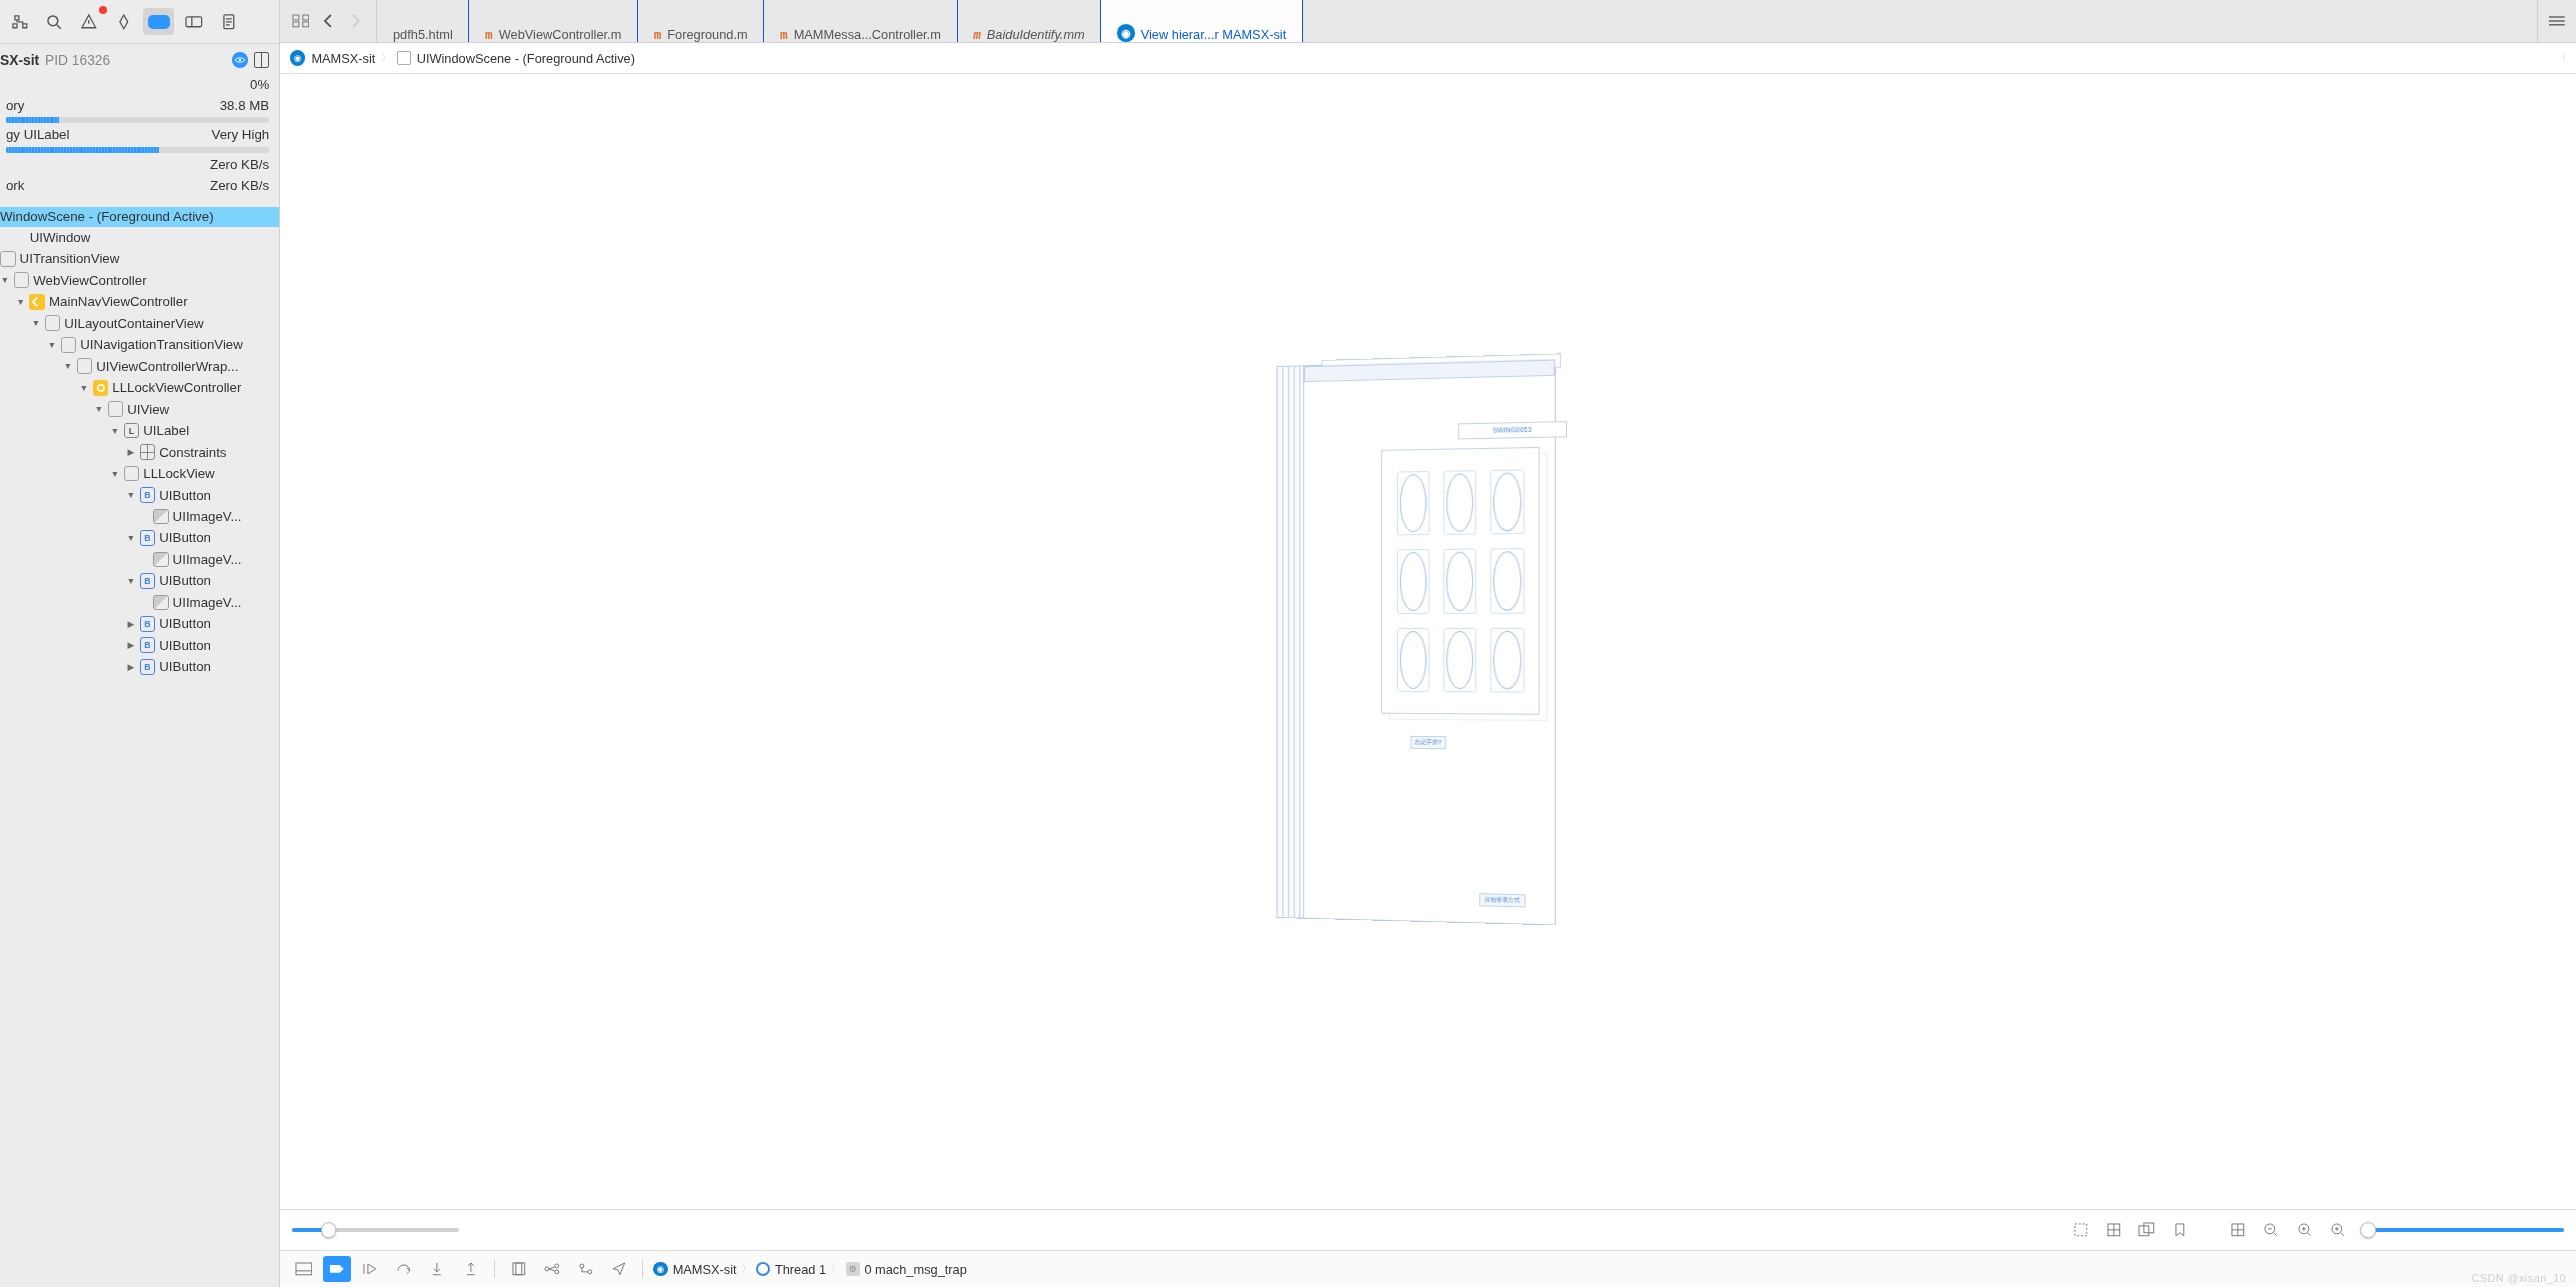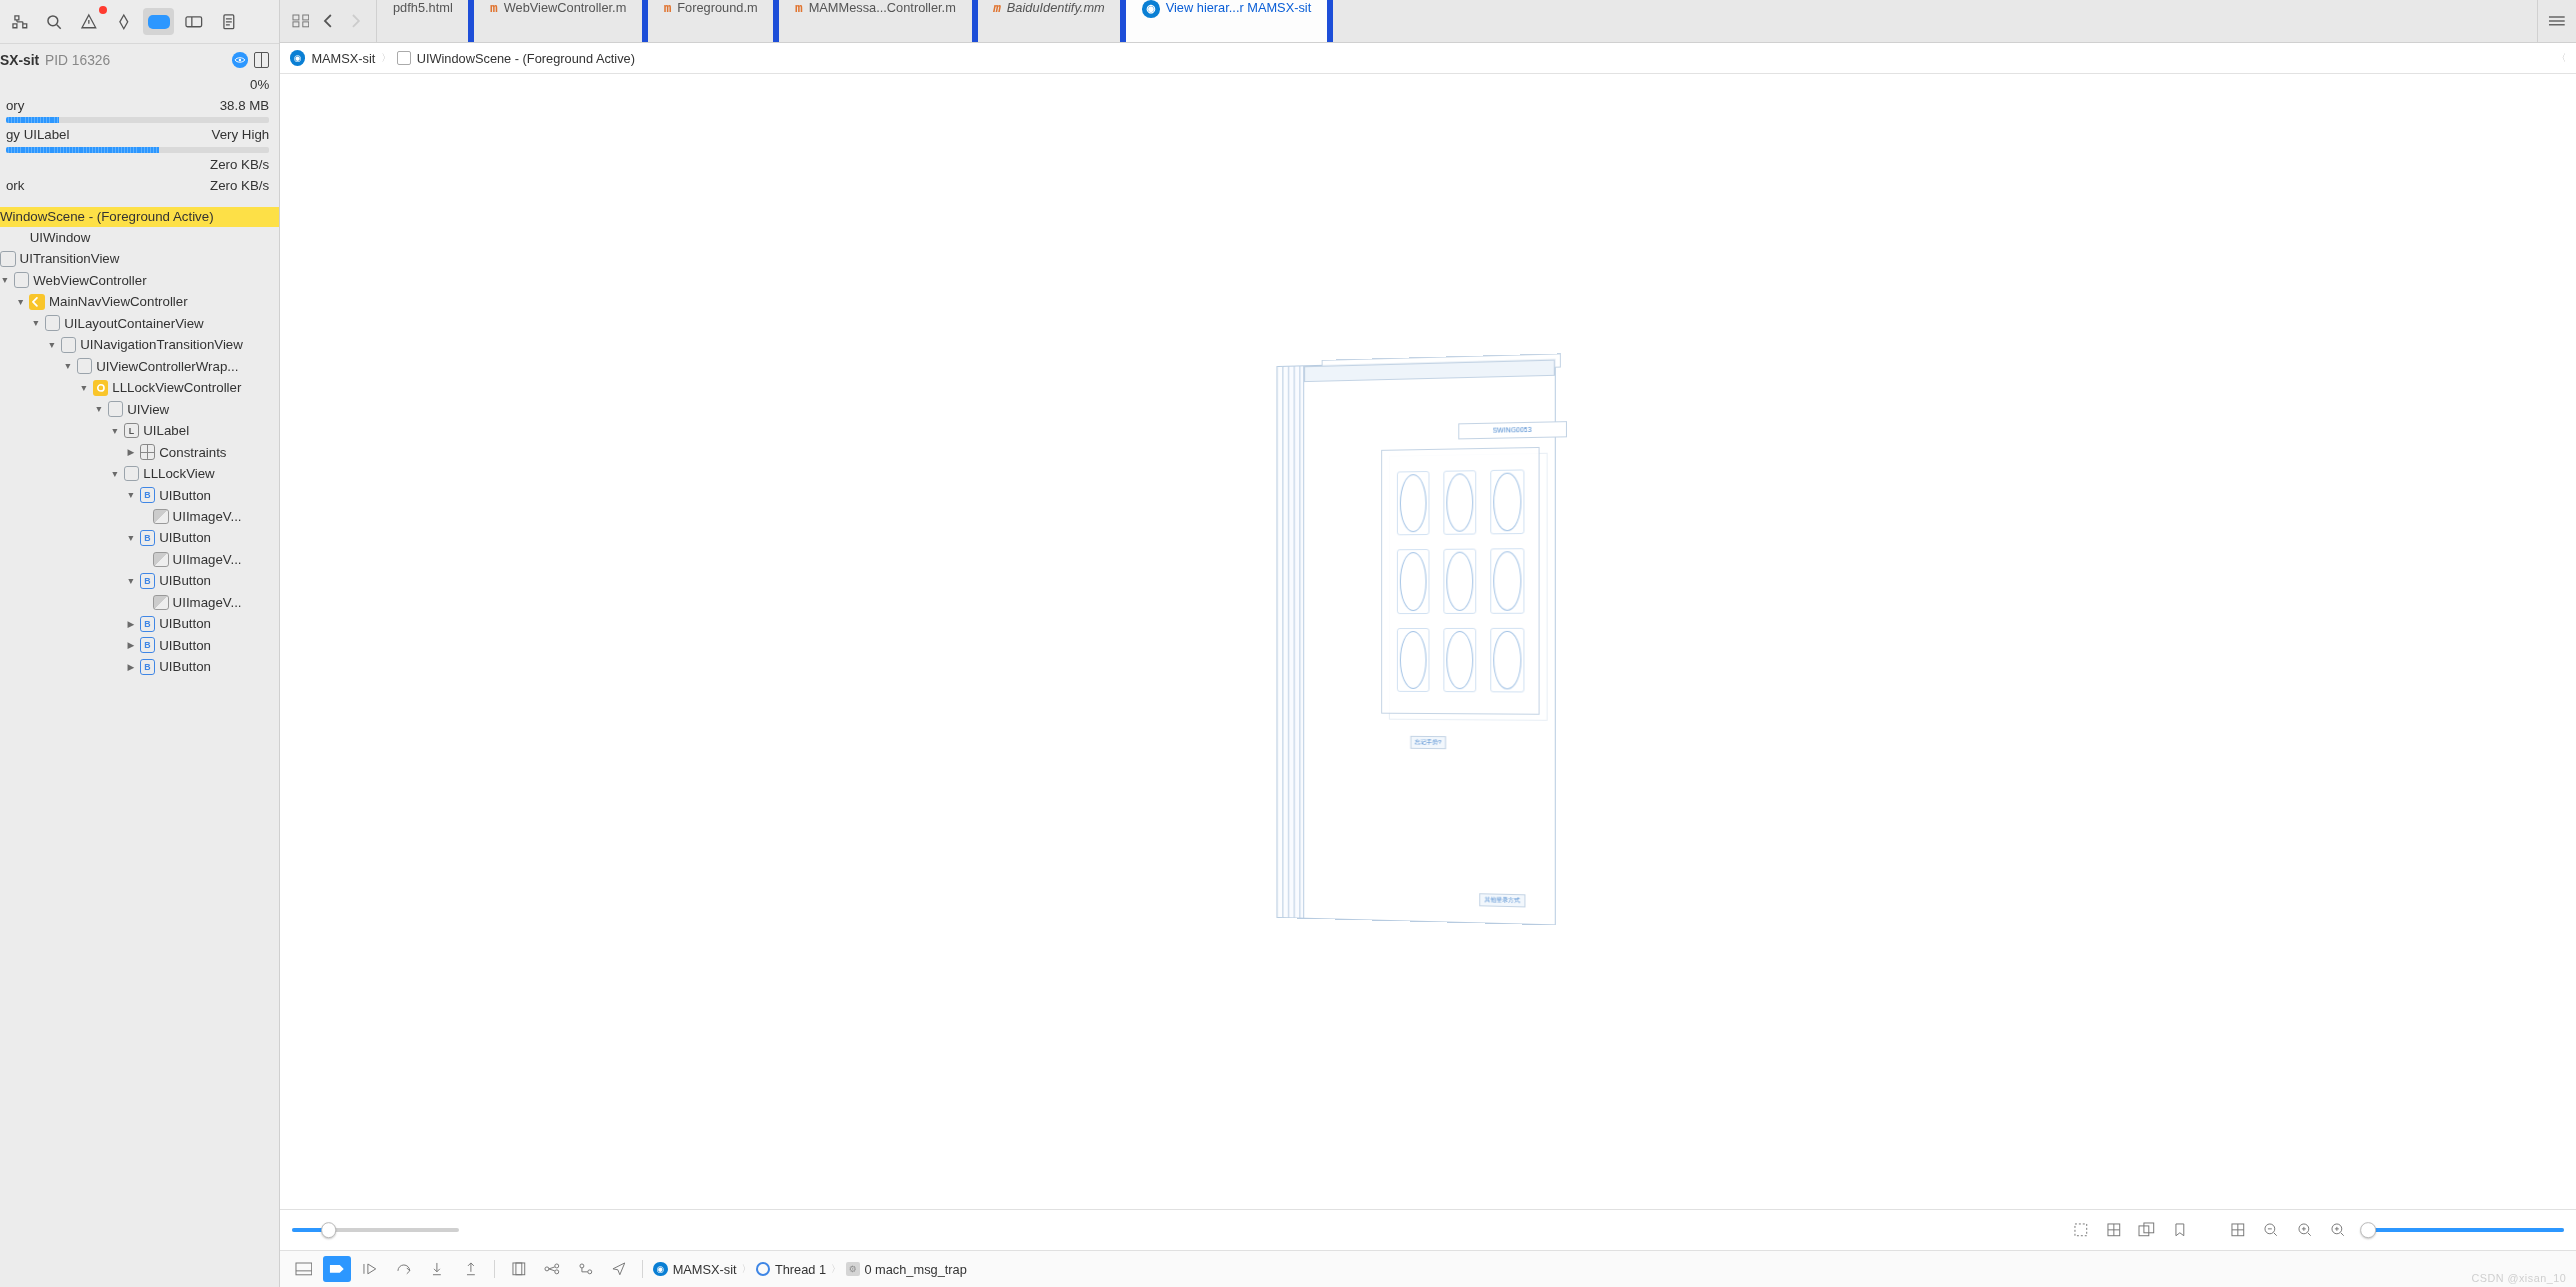--- a/index.html
+++ b/index.html
@@ -24,39 +24,39 @@
     
     .metrics { padding: 0 9.8px 7.9px 5.9px; }
     .metric-row { display: flex; justify-content: space-between; padding: 3.9px 0 2px; align-items: baseline; }
     .metric-label { font-size: 13.3px; color: #333; }
     .metric-value { font-size: 13.3px; color: #333; }
     .metric-bar { height: 5.9px; background: #d9d9d9; border-radius: 2px; margin-top: 2.9px; overflow: hidden; }
     .metric-bar-fill { height: 100%; background: repeating-linear-gradient(90deg, #2c97ff 0 2px, #5db1ff 2px 2.9px); }
     
     .tree { flex: 1; overflow-y: auto; font-size: 13.3px; padding-top: 3.9px; }
     .tree-row { display: flex; align-items: center; padding: 2.9px 5.9px; gap: 3.9px; white-space: nowrap; cursor: pointer; }
-    .tree-row.selected { background: #fde047; }
+    .tree-row.selected { background: #7dd3fc; }
     .disc { font-size: 8.8px; color: #6a6a6a; width: 9.8px; text-align: center; }
     .tree-icon { width: 15.7px; height: 15.7px; flex: none; display: flex; align-items: center; justify-content: center; border-radius: 2.9px; font-size: 8.8px; font-weight: 600; }
     .ic-rect { border: 1.5px solid #9aa3ab; }
     .ic-yellow { background: #f9c52a; color: white; display: flex; align-items: center; justify-content: center; }
     .ic-yellow svg { display: block; }
     .ic-L { border: 1.5px solid #888; color: #555; }
     .ic-grid { border: 1.5px solid #888; background: linear-gradient(#888,#888) center/1px 100% no-repeat, linear-gradient(#888,#888) center/100% 1px no-repeat; }
     .ic-B { border: 1.5px solid #3f86e5; color: #3f86e5; }
     .ic-img { border: 1.5px solid #999; background: linear-gradient(135deg, #ccc 50%, #eee 50%); }
     
     .main { flex: 1; display: flex; flex-direction: column; background: #fff; }
     
     .tab-bar { display: flex; align-items: stretch; height: 43px; background: #e8e8e8; border-bottom: 1px solid #d0d0d0; }
     .tab-nav { display: flex; align-items: center; padding: 0 7.9px; gap: 2px; border-right: 1px solid #d0d0d0; }
     .nav-btn { width: 25.5px; height: 25.5px; display: flex; align-items: center; justify-content: center; color: #888; border-radius: 3.9px; }
     .nav-btn.disabled { color: #bbb; }
     .tabs { display: flex; flex: 1; overflow: hidden; }
-    .tab { display: flex; align-items: flex-start; gap: 5.9px; padding: 0 15.7px; border-right: 6px solid #1d4ed8; color: #555; font-style: normal; min-width: 0; }
+    .tab { display: flex; align-items: flex-end; gap: 5.9px; padding: 0 15.7px; border-right: 1px solid #1d4ed8; color: #555; font-style: normal; min-width: 0; }
     .tab.italic { font-style: italic; }
     .tab.active { background: #fdfdfd; color: #0a5ed6; font-weight: 500; }
     .tab .m-icon { font-family: monospace; font-size: 12.8px; color: #e07430; font-weight: 600; }
     .tab .v-icon { width: 17.7px; height: 17.7px; background: #0a7fd4; border-radius: 50%; display: flex; align-items: center; justify-content: center; color: white; font-size: 10.8px; font-weight: bold; }
     .menu-btn { width: 39px; display: flex; align-items: center; justify-content: center; border-left: 1px solid #d0d0d0; }
     
     .breadcrumb { display: flex; align-items: center; height: 31px; padding: 0 9.8px; gap: 5.9px; border-bottom: 1px solid #e2e2e2; font-size: 12.8px; color: #333; }
     .breadcrumb .v-icon { width: 15.7px; height: 15.7px; }
     .crumb-sep { color: #bbb; font-size: 9.8px; }
     .crumb-rect { width: 13.8px; height: 13.8px; border: 1.5px solid #aaa; border-radius: 2px; }

